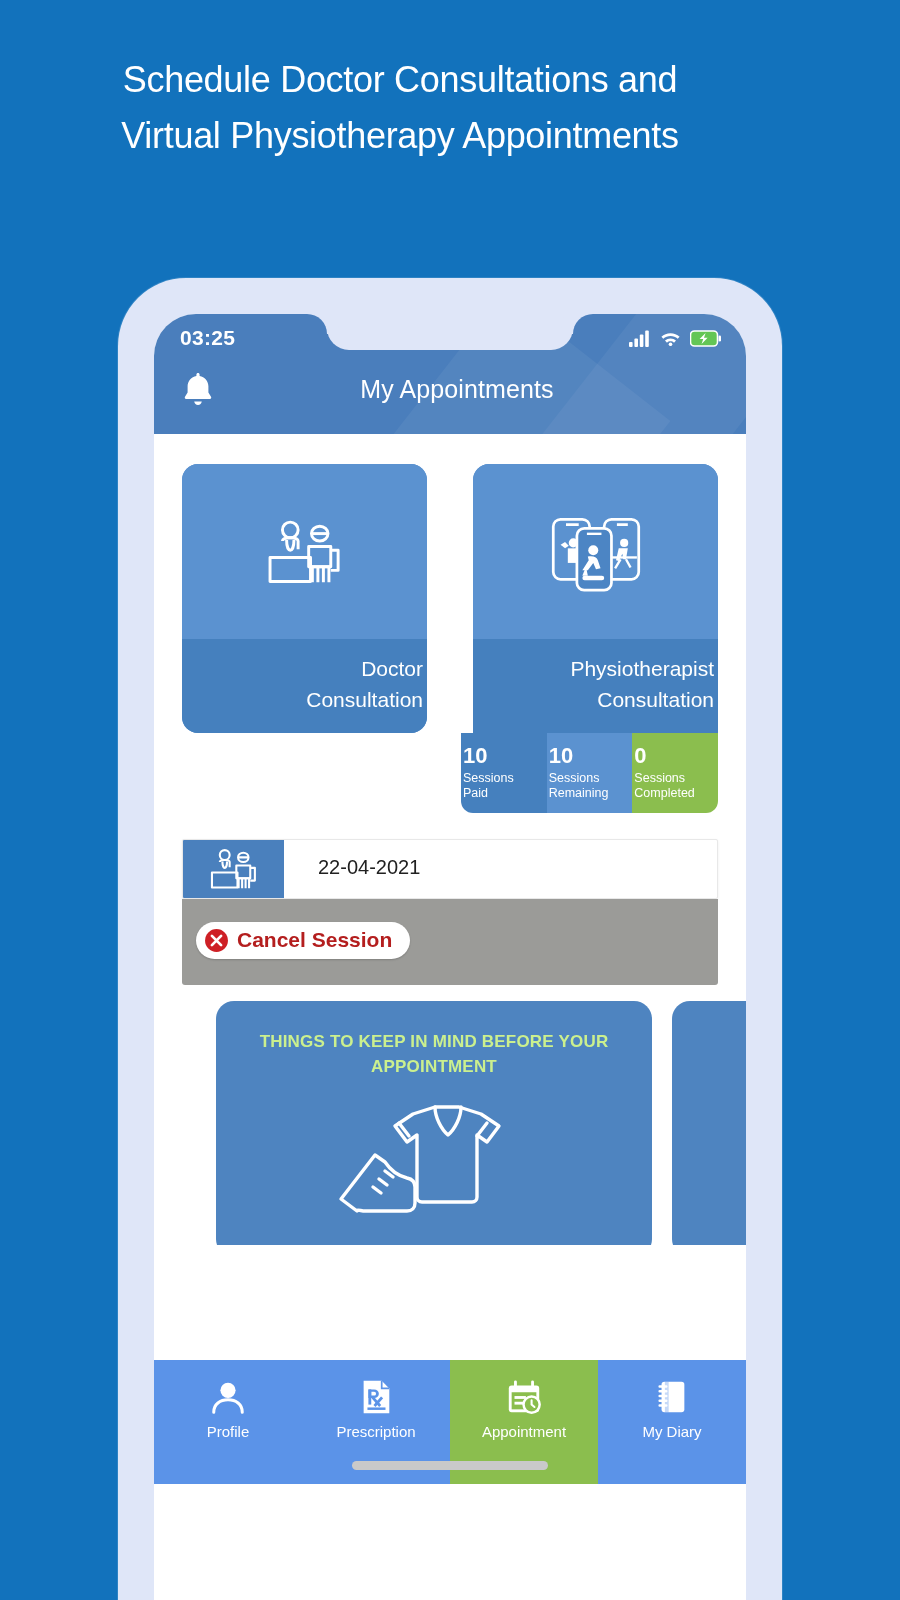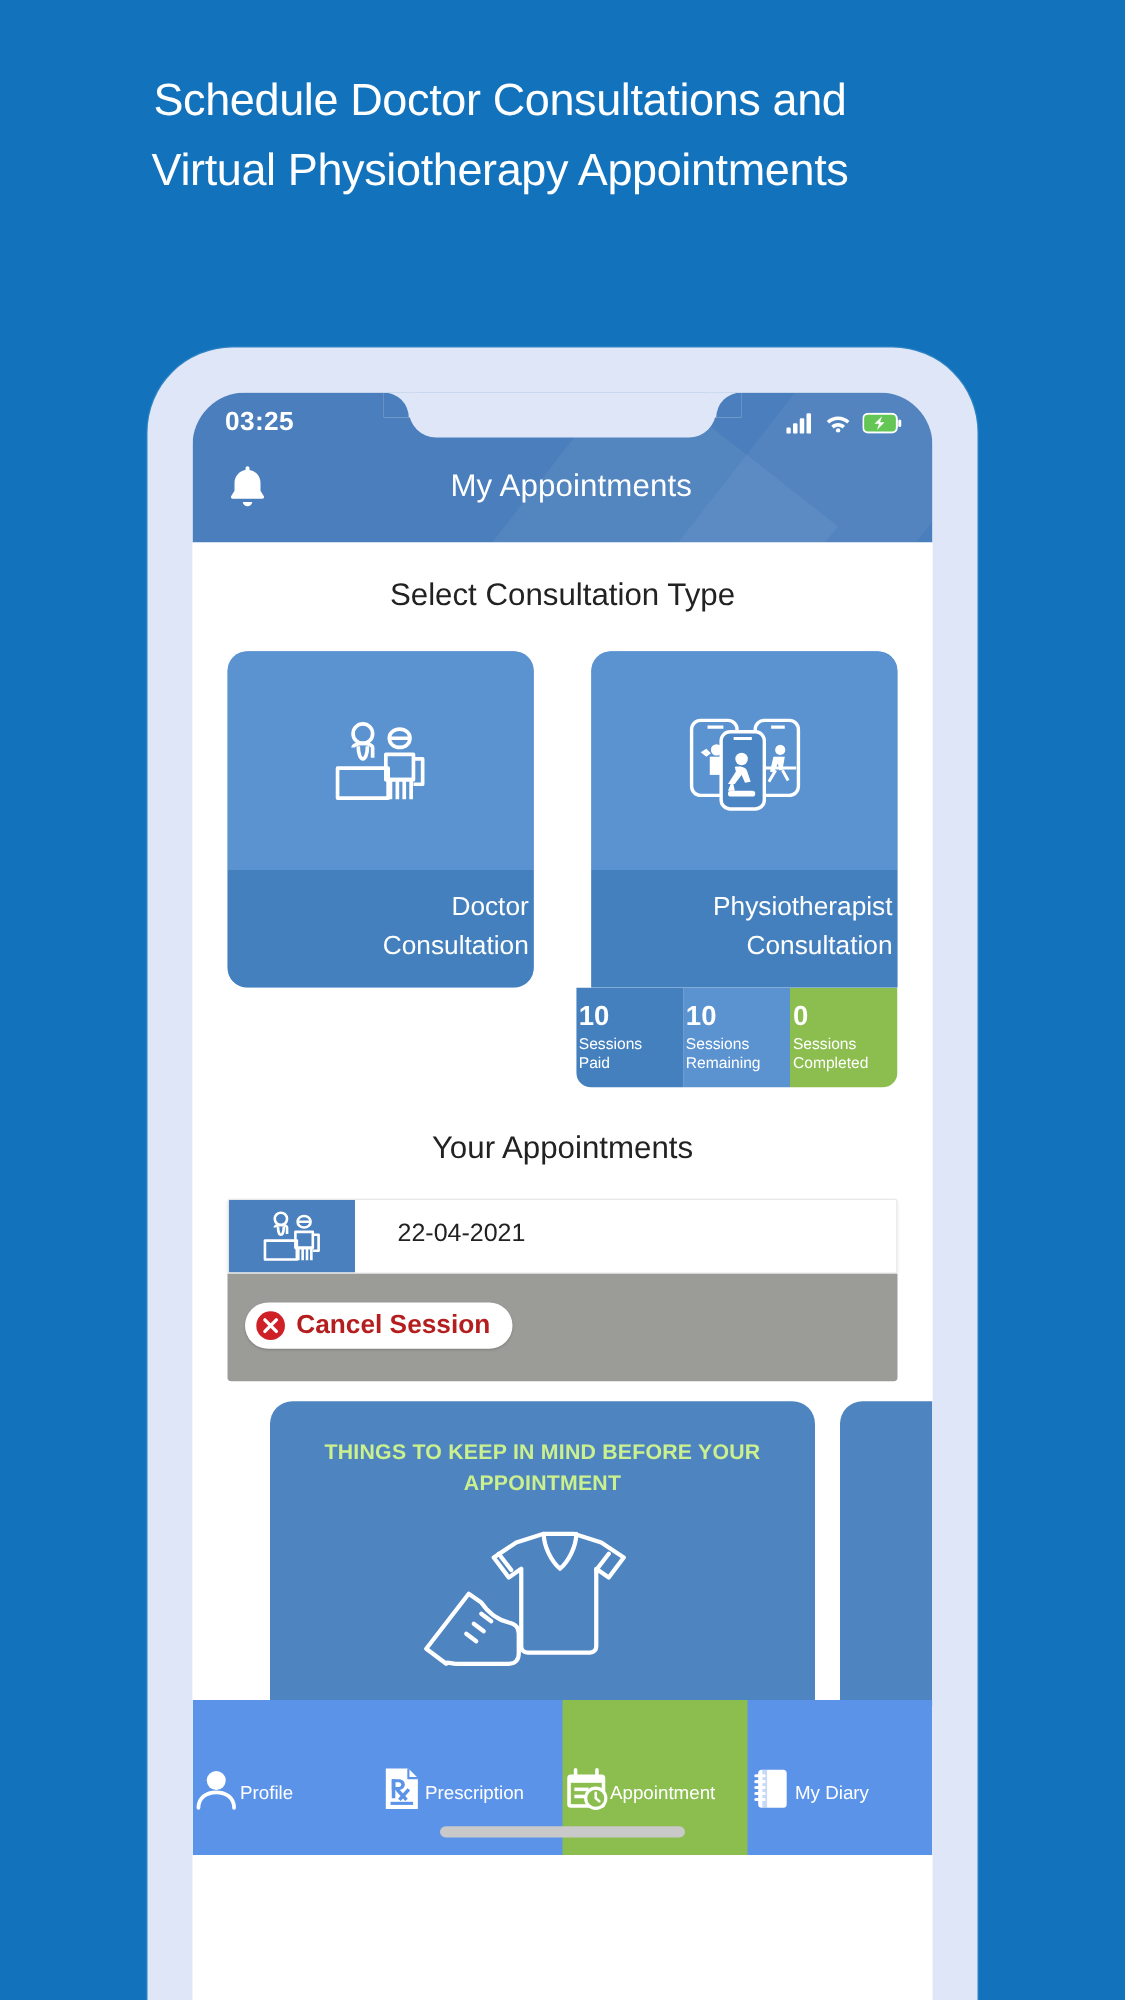--- a/index.html
+++ b/index.html
@@ -265,23 +265,24 @@
   }
   .cancel-pill .txt {
     color: #B41E1E;
     font-size: 21px;
     font-weight: bold;
   }
 
   
   .tips-wrap {
     position: relative;
-    padding: 16px 0 0 16px;
+    padding: 16px 0 0 0;
     height: 260px;
     overflow: hidden;
+    margin-left: 16px;
   }
   .tips-track { display: flex; gap: 20px; padding-left: 46px; }
   .tip-card {
     flex: 0 0 436px;
     background: #4E84C0;
     border-radius: 18px;
     height: 256px;
     padding: 28px 34px 0 34px;
     text-align: center;
   }
@@ -301,21 +302,21 @@
     left: 0; bottom: 0;
     width: 592px;
     height: 124px;
     display: flex;
     background: #5B93E8;
     z-index: 6;
   }
   .nav-item {
     flex: 1;
     display: flex;
-    flex-direction: row;
+    flex-direction: column;
     align-items: center;
     justify-content: flex-start;
     padding-top: 18px;
     color: #FFFFFF;
     font-size: 15px;
   }
   .nav-item.active { background: #8BBE4E; }
   .nav-item .nav-label { margin-top: 7px; }
   .home-indicator {
     position: absolute;
@@ -376,21 +377,20 @@
             <path d="M18 4c-.9 0-1.6.7-1.6 1.6v1.3C11.3 7.7 7.6 12 7.6 17.3v6.3l-2.6 4.2c-.6.9 0 2.1 1.1 2.1h23.8c1.1 0 1.7-1.2 1.1-2.1l-2.6-4.2v-6.3C28.4 12 24.7 7.7 19.6 6.9V5.6C19.6 4.7 18.9 4 18 4z" fill="#fff"></path>
             <path d="M18 36c2 0 3.6-1.5 3.8-3.4h-7.6C14.4 34.5 16 36 18 36z" fill="#fff"></path>
           </svg>
         </span>
         <span class="header-title">My Appointments</span>
       </div>
     </div>
 
     <div class="screen-body">
 
-      <div class="section-title">Select Consultation Type</div>
 
       <div class="type-cards">
 
         <div class="type-card">
           <div class="icon-area">
             <svg width="92" height="92" viewBox="0 0 100 100">
               <g fill="none" stroke="#fff" stroke-width="3.2" stroke-linejoin="round">
                 <circle cx="34" cy="26" r="8.5"></circle>
                 <path d="M25.5 38c0-2 3.5-3.5 8.5-3.5s8.5 1.5 8.5 3.5v9"></path>
                 <path d="M30 37c0 7 2 11 4 11s4-4 4-11"></path>
@@ -456,21 +456,20 @@
             <div class="num">10</div>
             <div class="lbl">Sessions<br>Remaining</div>
           </div>
           <div class="stat-cell c3">
             <div class="num">0</div>
             <div class="lbl">Sessions<br>Completed</div>
           </div>
         </div>
       </div>
 
-      <div class="section-title second">Your Appointments</div>
 
       <div class="appt-wrap">
         <div class="appt-card">
           <div class="appt-thumb">
             <svg width="58" height="58" viewBox="0 0 100 100">
               <g fill="none" stroke="#fff" stroke-width="3.6" stroke-linejoin="round">
                 <circle cx="34" cy="26" r="8.5"></circle>
                 <path d="M25.5 38c0-2 3.5-3.5 8.5-3.5s8.5 1.5 8.5 3.5v9"></path>
                 <path d="M30 37c0 7 2 11 4 11s4-4 4-11"></path>
                 <rect x="12" y="56" width="44" height="26"></rect>

